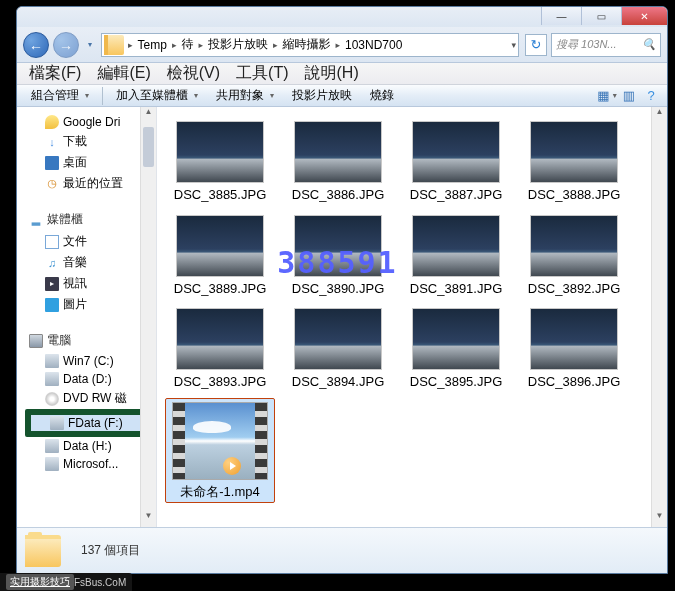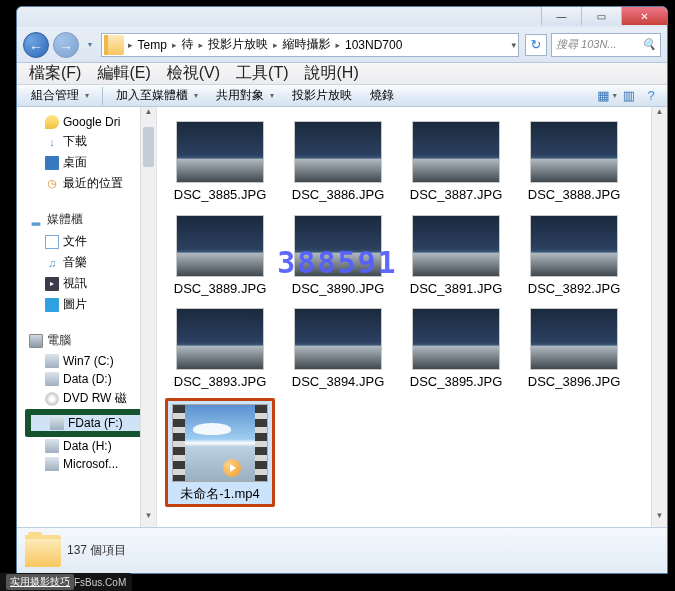--- a/index.html
+++ b/index.html
@@ -91,21 +91,21 @@
   .navarr.up { top:0; } .navarr.down { bottom:0; }
   .content {
     flex:1; background:#fff; overflow-y:auto; padding:10px 4px 4px 8px;
     display:flex; flex-wrap:wrap; align-content:flex-start; gap:4px 8px;
     position:relative;
   }
   .thumb {
     width: 110px; display:flex; flex-direction:column; align-items:center;
     padding:4px 2px; cursor:pointer; font-size:13px;
   }
-  .thumb.sel { background:#cce4fb; border:3px solid #c2410c; border-radius:2px; padding:3px 1px;}
+  .thumb.sel { background:#cce4fb; border:1px solid #c2410c; border-radius:2px; padding:3px 1px;}
   .timg {
     width: 88px; height: 62px; border:1px solid #c8c8c8;
     background: linear-gradient(to bottom, #1a2a3e 0%, #2c4060 55%, #3a5878 60%, #b0b8c0 62%, #404850 100%);
     position:relative;
   }
   .tvideo {
     width: 96px; height: 78px; border:1px solid #aaa; background:#d8d8d8;
     display:flex; position:relative;
   }
   .filmstrip { width:12px; background:#3a3a3a; background-image: repeating-linear-gradient(to bottom, #3a3a3a 0 8px, #d8d8d8 8px 14px);}
@@ -115,21 +115,21 @@
   .playbtn::after { content:""; border-left:6px solid #fff; border-top:4px solid transparent; border-bottom:4px solid transparent; margin-left:2px;}
   .tname { margin-top:4px; text-align:center; line-height:1.2; max-width:106px; word-break:break-all;}
   .contentscroll { position:absolute; right:0; top:0; bottom:0; width:16px; background:#f0f0f0; border-left:1px solid #ddd;}
   .watermark {
     position:absolute; left:50%; top:262px; transform:translate(-50%,-50%);
     font-size:30px; color:#5560ff; font-weight:bold; letter-spacing:2px; pointer-events:none; opacity:0.95;
     font-family: monospace;
   }
   .statusbar {
     height: 46px; background:linear-gradient(#f4f8fc,#e2ecf6);
-    border-top:1px solid #c0cfe0; display:flex; align-items:center; padding:4px 8px; gap:6px;
+    border-top:1px solid #c0cfe0; display:flex; align-items:center; padding:4px 8px; gap:20px;
   }
   .sfolder { width:36px; height:32px; background:linear-gradient(#fceabb,#f8c65e); border-radius:0 3px 3px 0; border-top:4px solid #fadb8c; position:relative;}
   .sfolder::before { content:""; position:absolute; top:-7px; left:3px; width:14px; height:5px; background:#fadb8c; border-radius:2px 2px 0 0;}
   .sinfo { font-size:12px; color:#333;}
   .bottomlogo {
     position:absolute; left:0; bottom:0; height:18px;
     background:#141414; color:#ccc; font-size:10px;
     display:flex; align-items:center; padding:0 6px; border-radius:0 3px 0 0;
   }
   .bottomlogo b { background:#555; color:#fff; padding:1px 4px; border-radius:2px; font-weight:normal;text-decoration:underline;}

